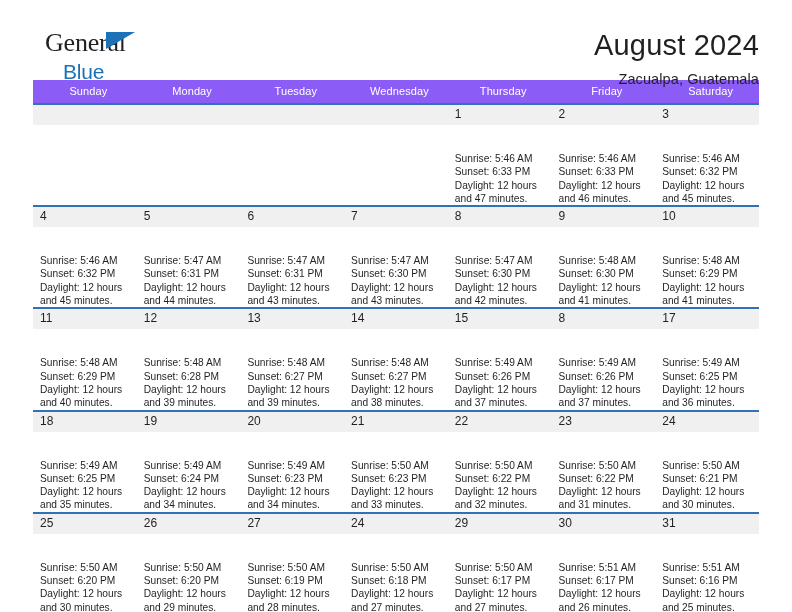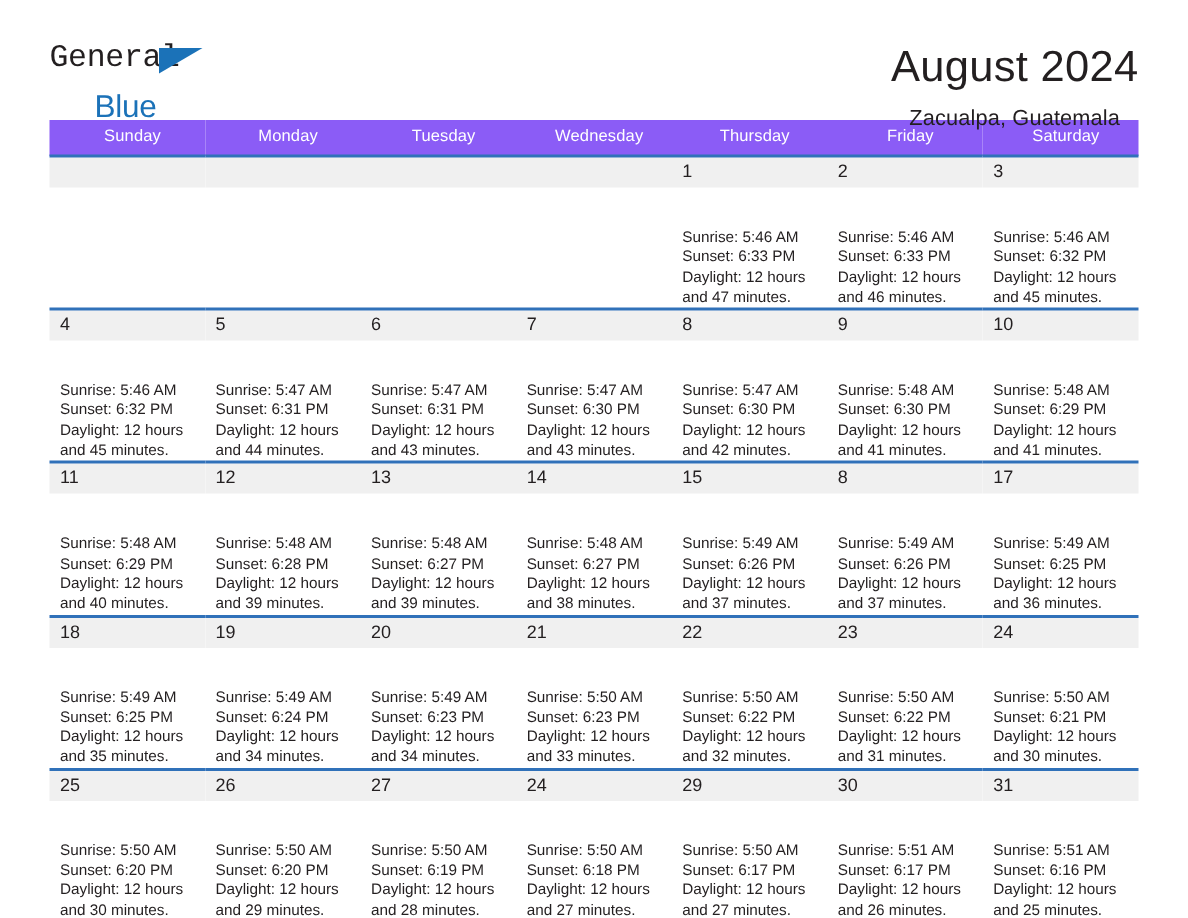--- a/index.html
+++ b/index.html
@@ -32,46 +32,46 @@
     box-sizing: border-box;
   }
   .logo {
     position: relative;
     width: 130px;
     height: 52px;
     user-select: none;
   }
   .logo-general {
     position: absolute;
-    left: 0;
+    left: 12px;
     top: 0;
-    font-size: 21px;
+    font-size: 26px;
     letter-spacing: -0.2px;
     color: #231f20;
-    font-family: Liberation Mono, monospace;
+    font-family: Liberation Serif, serif;
   }
   .logo-flag {
     position: absolute;
     left: 73px;
     top: 4px;
     width: 0;
     height: 0;
     border-left: 29px solid #1b72b8;
     border-bottom: 17px solid transparent;
   }
   .logo-blue {
     position: absolute;
     left: 30px;
     top: 32px;
     font-size: 21px;
     color: #1b72b8;
     letter-spacing: -0.2px;
   }
   .title-wrap {
-    text-align: center;
+    text-align: right;
     padding-top: 2px;
   }
   .cal-title {
     font-size: 29px;
     font-weight: normal;
     color: #231f20;
     line-height: 1.1;
     letter-spacing: 0.2px;
   }
   .cal-sub {

